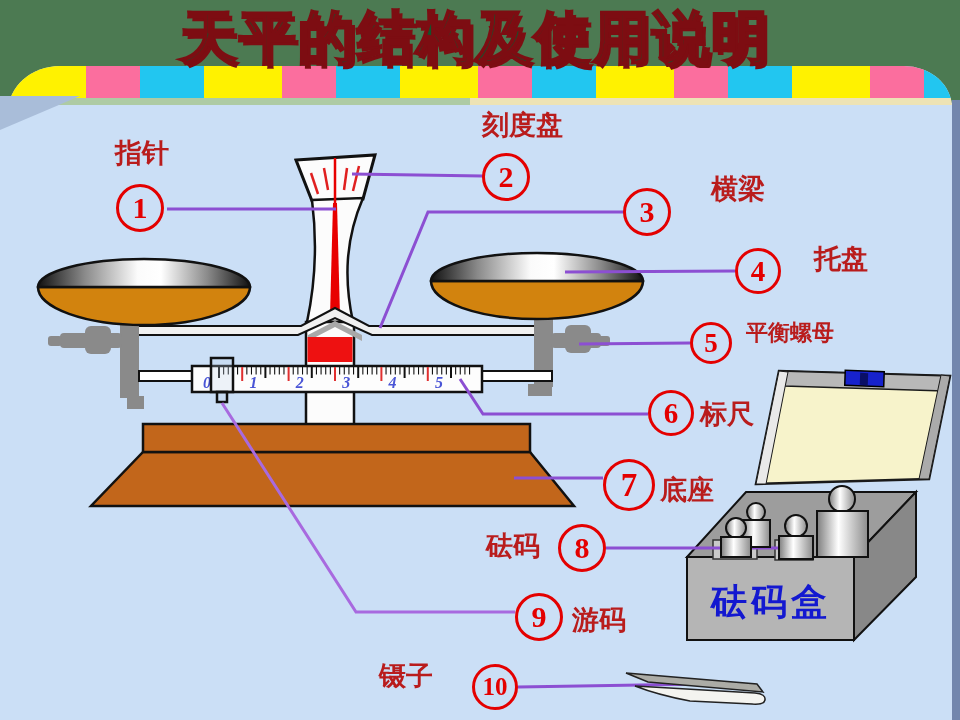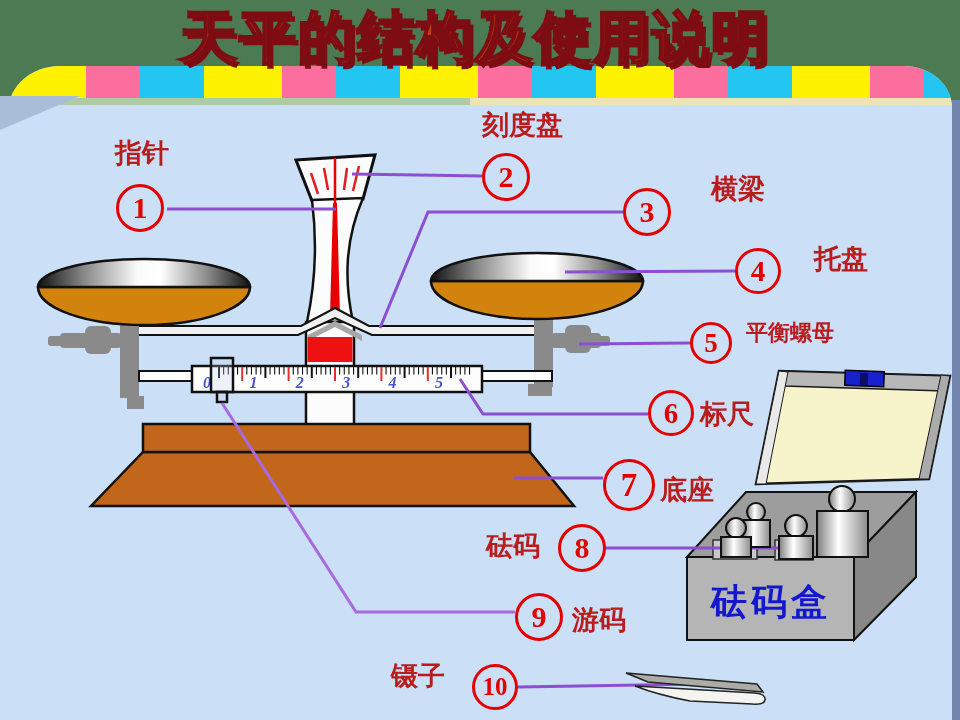--- a/index.html
+++ b/index.html
@@ -26,21 +26,21 @@
   .corner-bevel{
     position:absolute;left:0;top:96px;width:0;height:0;z-index:2;
     border-left:80px solid #A9BDD9;border-bottom:34px solid transparent;
   }
   .right-edge{position:absolute;left:952px;top:100px;width:8px;height:620px;background:#7286AD;z-index:2;}
   
   .title{
     position:absolute;left:150px;top:0px;width:650px;z-index:6;
     text-align:center;font-size:57px;font-weight:bold;letter-spacing:2px;
     font-family:"Liberation Sans","DejaVu Sans",sans-serif;
-    color:#c2410c;-webkit-text-stroke:2.2px #7D0D12;
+    color:#14532d;-webkit-text-stroke:2.2px #7D0D12;
     text-shadow:4px 4px 0 #7D0D12;white-space:nowrap;
   }
   
   svg.diagram{position:absolute;left:0;top:0;z-index:3;}
   .rnum{font-family:"Liberation Serif","DejaVu Serif",serif;font-style:italic;font-weight:bold;
         font-size:16px;fill:#4A55D6;text-anchor:middle;}
   .boxlabel{font-family:"Liberation Serif","DejaVu Serif",serif;font-weight:bold;
         font-size:36px;fill:#1318D0;letter-spacing:4px;text-anchor:middle;}
   
   .pl{
@@ -294,13 +294,13 @@
 
 <div class="pl" style="left:115px;top:139px;">指针</div>
 <div class="pl" style="left:482px;top:111px;">刻度盘</div>
 <div class="pl" style="left:684px;top:175px;margin-left:27px;">横梁</div>
 <div class="pl" style="left:814px;top:245px;">托盘</div>
 <div class="pl" style="left:746px;top:321px;font-size:22px;">平衡螺母</div>
 <div class="pl" style="left:700px;top:400px;">标尺</div>
 <div class="pl" style="left:660px;top:476px;text-align:right;">底座</div>
 <div class="pl" style="left:486px;top:532px;">砝码</div>
 <div class="pl" style="left:572px;top:606px;">游码</div>
-<div class="pl" style="left:391px;top:662px;">镊子</div>
+<div class="pl" style="left:379px;top:662px;">镊子</div>
 
 </body></html>

